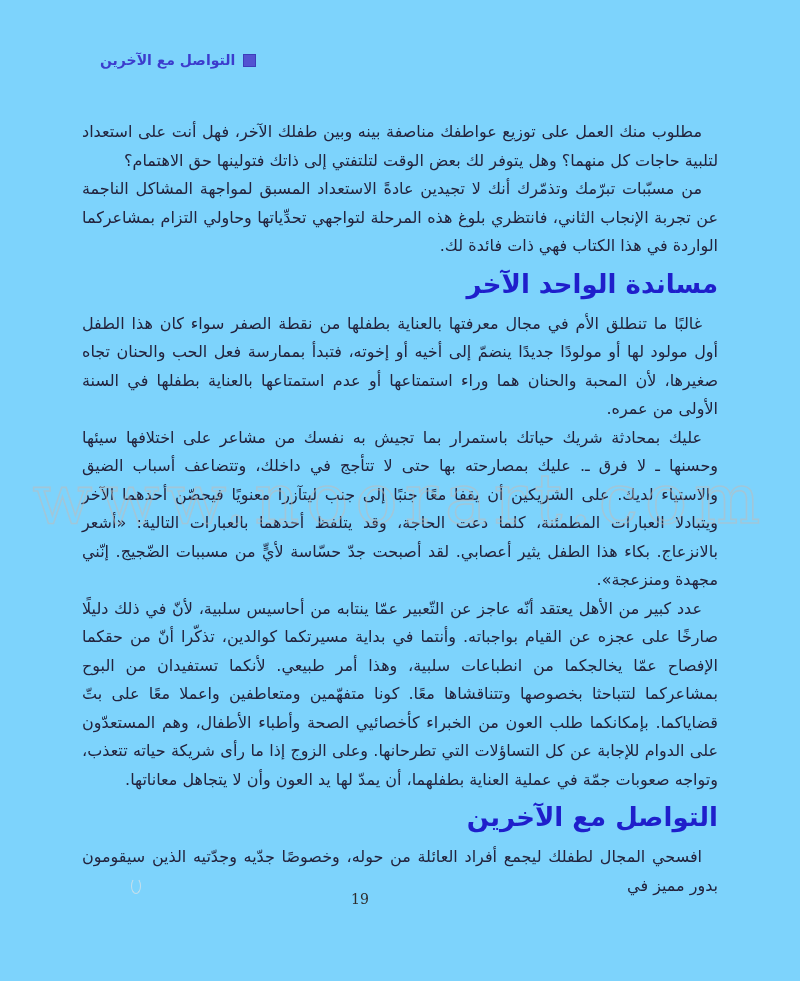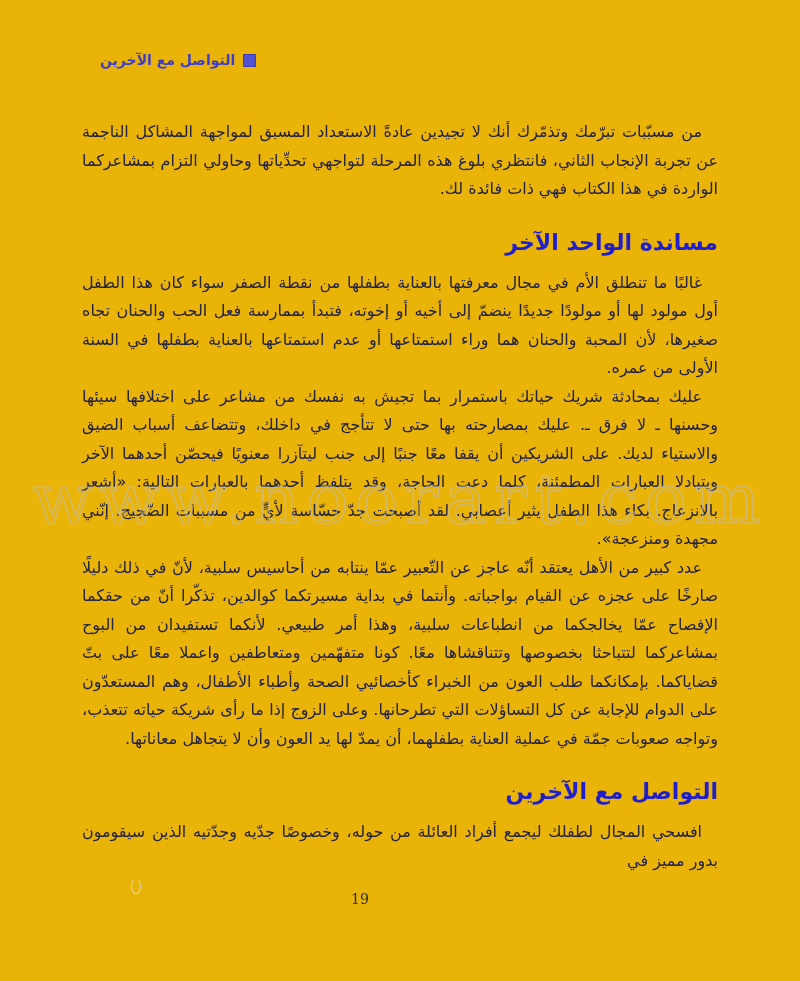--- a/index.html
+++ b/index.html
@@ -3,21 +3,21 @@
 <meta charset="utf-8">
 <style>
   * { box-sizing: border-box; margin: 0; padding: 0; }
   html, body { background: #ffffff; }
   body { font-family: "DejaVu Sans", sans-serif; }
 
   .page {
     position: relative;
     width: 800px;
     height: 981px;
-    background: #eab308;
+    background: #7dd3fc;
     overflow: hidden;
   }
 
   
   .running-header {
     position: absolute;
     top: 52px;
     left: 100px;
     display: flex;
     direction: rtl;
@@ -47,25 +47,25 @@
     color: #23233d;
     font-size: 16px;
     line-height: 28.5px;
     text-align: justify;
   }
   .content p { margin: 0; }
   .content p.indent { text-indent: 16px; }
 
   .section-title {
     color: #1f1fcb;
-    font-size: 22px;
+    font-size: 26px;
     font-weight: bold;
     line-height: 26px;
     text-align: right;
-    margin: 26px 0 13px 0;
+    margin: 10px 0 13px 0;
   }
 
   
   .watermark {
     position: absolute;
     top: 458px;
     left: 0;
     width: 800px;
     text-align: center;
     font-family: "DejaVu Serif", serif;
@@ -109,20 +109,21 @@
 <body>
 
 <div class="page">
 
   <div class="running-header">
     <span class="bullet-square"></span>
     <span class="header-title">التواصل مع الآخرين</span>
   </div>
 
   <div class="content">
+    <p class="indent">مطلوب منك العمل على توزيع عواطفك مناصفة بينه وبين طفلك الآخر، فهل أنت على استعداد لتلبية حاجات كل منهما؟ وهل يتوفر لك بعض الوقت لتلتفتي إلى ذاتك فتولينها حق الاهتمام؟</p>
     <p class="indent">من مسبّبات تبرّمك وتذمّرك أنك لا تجيدين عادةً الاستعداد المسبق لمواجهة المشاكل الناجمة عن تجربة الإنجاب الثاني، فانتظري بلوغ هذه المرحلة لتواجهي تحدِّياتها وحاولي التزام بمشاعركما الواردة في هذا الكتاب فهي ذات فائدة لك.</p>
 
     <h2 class="section-title">مساندة الواحد الآخر</h2>
     <p class="indent">غالبًا ما تنطلق الأم في مجال معرفتها بالعناية بطفلها من نقطة الصفر سواء كان هذا الطفل أول مولود لها أو مولودًا جديدًا ينضمّ إلى أخيه أو إخوته، فتبدأ بممارسة فعل الحب والحنان تجاه صغيرها، لأن المحبة والحنان هما وراء استمتاعها أو عدم استمتاعها بالعناية بطفلها في السنة الأولى من عمره.</p>
     <p class="indent">عليك بمحادثة شريك حياتك باستمرار بما تجيش به نفسك من مشاعر على اختلافها سيئها وحسنها ـ لا فرق ـ. عليك بمصارحته بها حتى لا تتأجج في داخلك، وتتضاعف أسباب الضيق والاستياء لديك. على الشريكين أن يقفا معًا جنبًا إلى جنب ليتآزرا معنويًا فيحصّن أحدهما الآخر ويتبادلا العبارات المطمئنة، كلما دعت الحاجة، وقد يتلفظ أحدهما بالعبارات التالية: «أشعر بالانزعاج. بكاء هذا الطفل يثير أعصابي. لقد أصبحت جدّ حسّاسة لأيٍّ من مسببات الضّجيج. إنّني مجهدة ومنزعجة».</p>
     <p class="indent">عدد كبير من الأهل يعتقد أنّه عاجز عن التّعبير عمّا ينتابه من أحاسيس سلبية، لأنّ في ذلك دليلًا صارخًا على عجزه عن القيام بواجباته. وأنتما في بداية مسيرتكما كوالدين، تذكّرا أنّ من حقكما الإفصاح عمّا يخالجكما من انطباعات سلبية، وهذا أمر طبيعي. لأنكما تستفيدان من البوح بمشاعركما لتتباحثا بخصوصها وتتناقشاها معًا. كونا متفهّمين ومتعاطفين واعملا معًا على بتّ قضاياكما. بإمكانكما طلب العون من الخبراء كأخصائيي الصحة وأطباء الأطفال، وهم المستعدّون على الدوام للإجابة عن كل التساؤلات التي تطرحانها. وعلى الزوج إذا ما رأى شريكة حياته تتعذب، وتواجه صعوبات جمّة في عملية العناية بطفلهما، أن يمدّ لها يد العون وأن لا يتجاهل معاناتها.</p>
 
     <h2 class="section-title">التواصل مع الآخرين</h2>
     <p class="indent">افسحي المجال لطفلك ليجمع أفراد العائلة من حوله، وخصوصًا جدّيه وجدّتيه الذين سيقومون بدور مميز في</p>
   </div>

